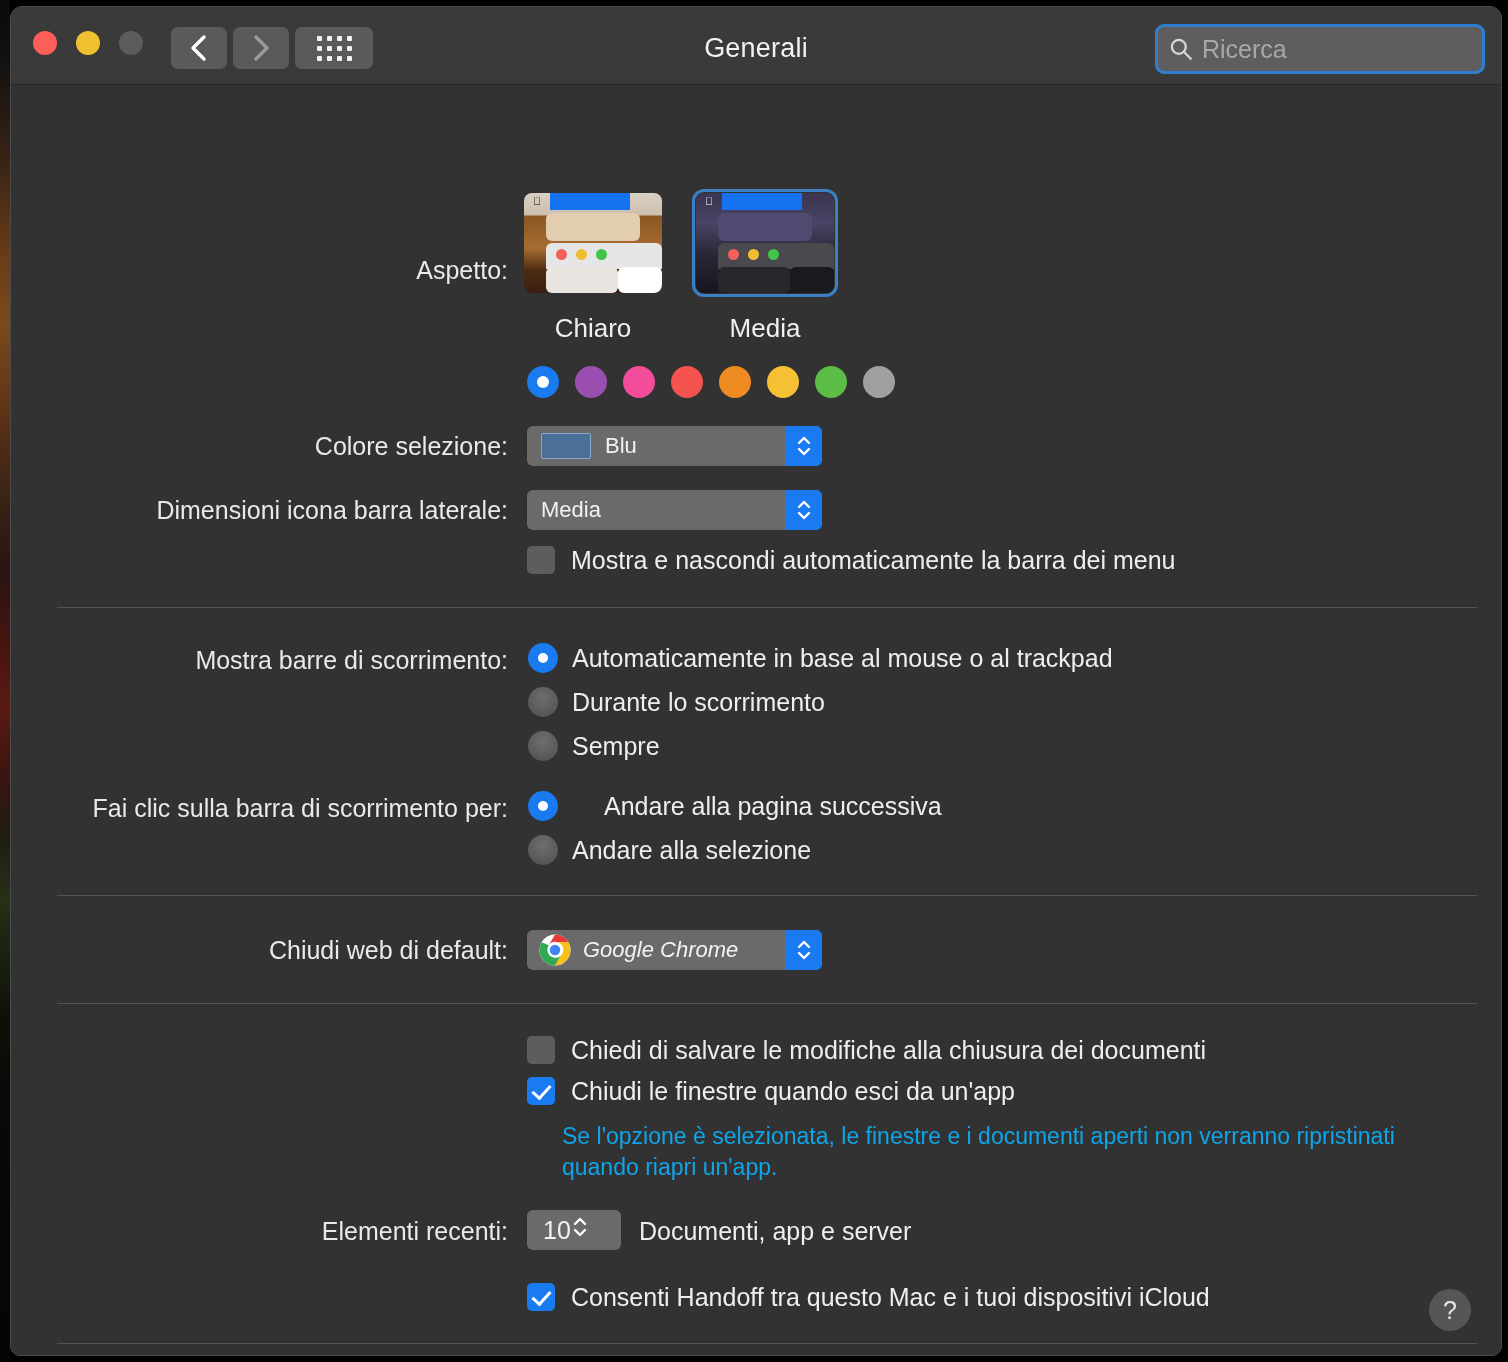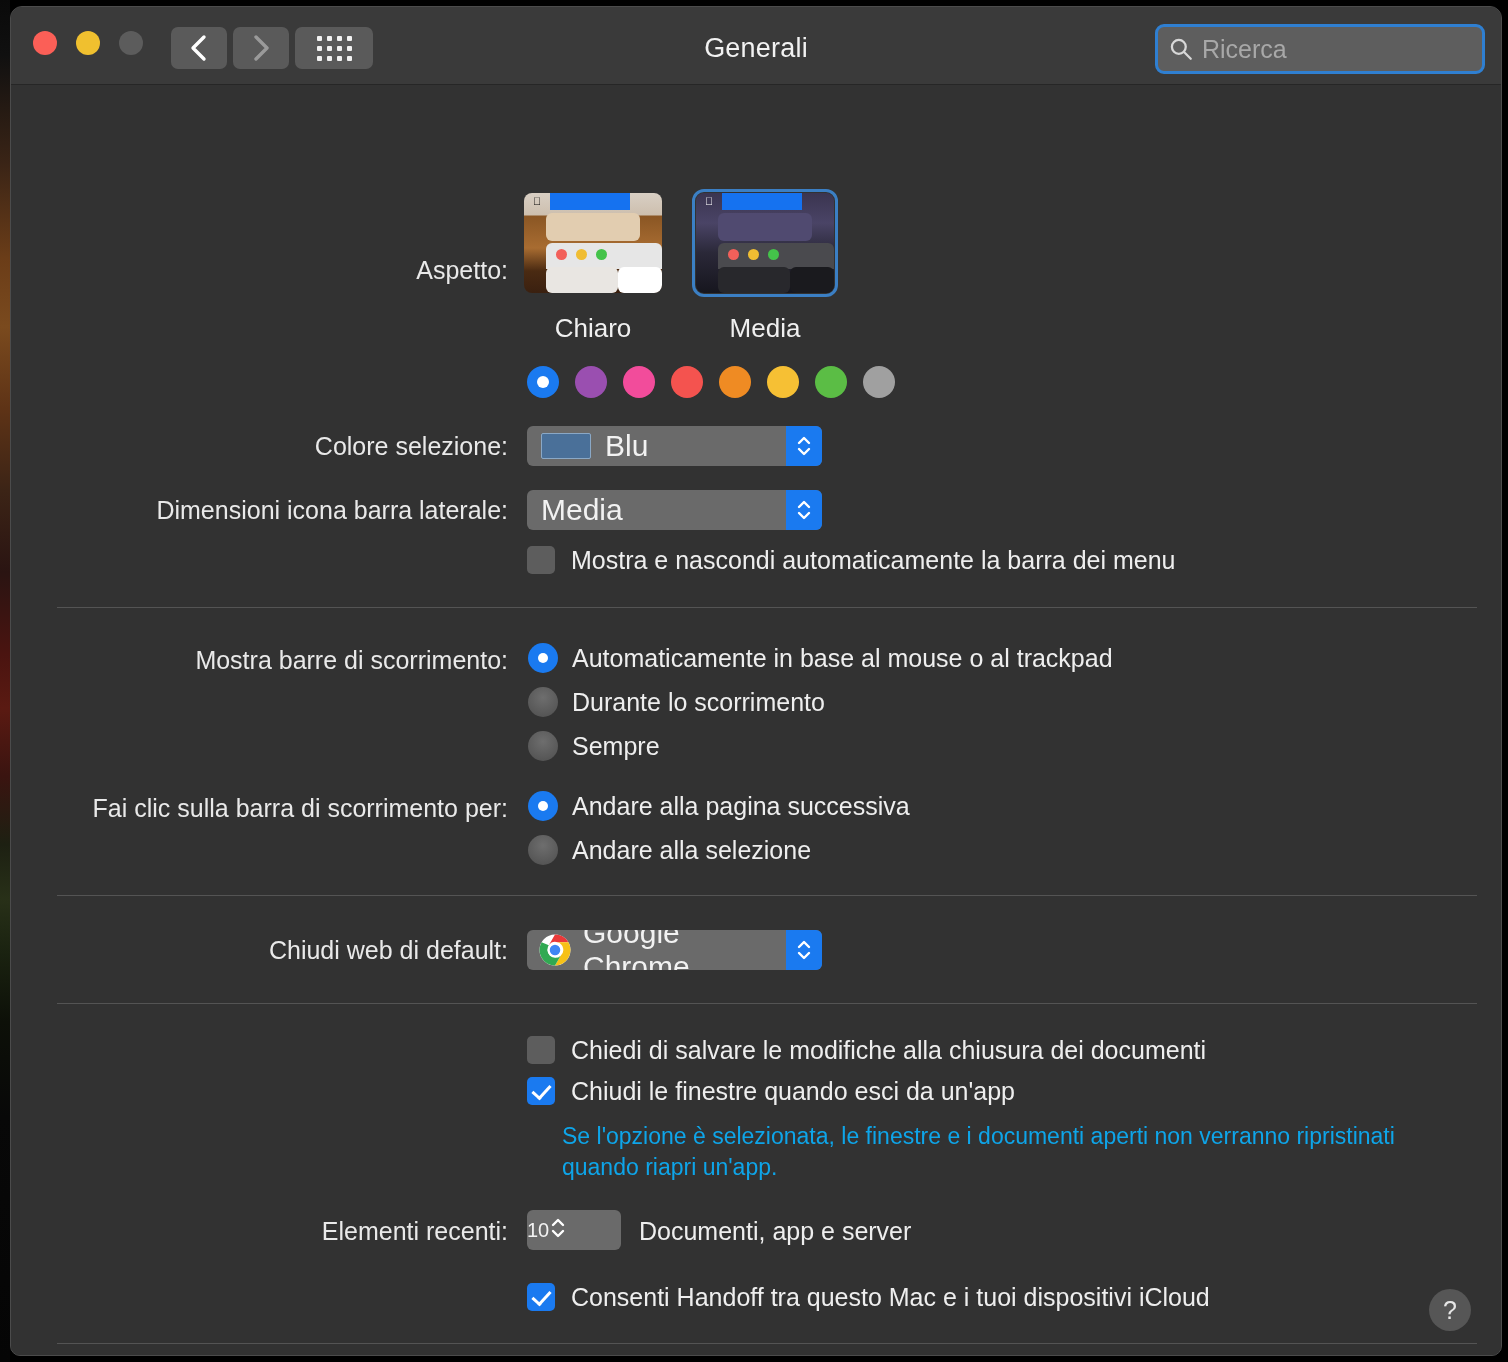--- a/index.html
+++ b/index.html
@@ -117,21 +117,21 @@
   .swatch { width: 32px; height: 32px; border-radius: 50%; position: relative; }
   .swatch.sel::after {
     content: ""; position: absolute; left: 50%; top: 50%;
     width: 12px; height: 12px; margin: -6px 0 0 -6px;
     background: #fff; border-radius: 50%;
   }
   
   .popup {
     height: 40px; border-radius: 6px; background: #6a6a6a;
     display: inline-flex; align-items: center;
-    color: #f2f2f2; font-size: 30px; position: relative;
+    color: #f2f2f2; font-size: 22px; position: relative;
     padding-left: 14px; padding-right: 46px; overflow: hidden;
   }
   .popup .stepper {
     position: absolute; right: 0; top: 0; bottom: 0; width: 36px;
     background: #1a7af0; display: flex; align-items: center; justify-content: center;
   }
   .sel-color-chip {
     width: 50px; height: 26px; background: #4a7099;
     border: 1px solid #8aa8c6; border-radius: 2px; margin-right: 14px; flex: none;
   }
@@ -157,22 +157,22 @@
     content: ""; position: absolute; left: 50%; top: 50%;
     width: 10px; height: 10px; margin: -5px 0 0 -5px;
     background: #fff; border-radius: 50%;
   }
   .optline { display: flex; align-items: flex-start; margin-bottom: 12px; }
   .note { color: #0ea5e9; font-size: 23px; line-height: 1.35; }
   
   .numpop {
     height: 40px; border-radius: 6px; background: #6a6a6a;
     display: inline-flex; align-items: center; justify-content: flex-start;
-    color: #f2f2f2; font-size: 20px; position: relative;
-    width: 94px; overflow: hidden;
+    color: #f2f2f2; font-size: 25px; position: relative;
+    width: 94px; padding-left: 16px; overflow: hidden;
   }
   #help-button {
     position: absolute; right: 30px; bottom: 25px;
     width: 42px; height: 42px; border-radius: 50%;
     background: #565656; color: #e6e6e6;
     display: flex; align-items: center; justify-content: center;
     font-size: 25px;
   }
 </style>
 </head>
@@ -342,36 +342,36 @@
       <div class="optline" style="margin-bottom:0;">
         <span class="rb"></span>
         <span class="txt">Sempre</span>
       </div>
     </div>
 
     <div class="row" style="left:0; top:711px; width:497px; justify-content:flex-end;">
       <span class="lbl">Fai clic sulla barra di scorrimento per:</span>
     </div>
     <div style="position:absolute; left:517px; top:709px;">
-      <div class="optline" style="margin-bottom:14px;">
+      <div class="optline" style="margin-bottom:14px;gap:32px;">
         <span class="rb on"></span>
         <span class="txt">Andare alla pagina successiva</span>
       </div>
       <div class="optline" style="margin-bottom:0;">
         <span class="rb"></span>
         <span class="txt">Andare alla selezione</span>
       </div>
     </div>
 
     <div class="sep" style="top:810px;"></div>
 
     <div class="row" style="left:0; top:853px; width:497px; justify-content:flex-end;">
       <span class="lbl">Chiudi web di default:</span>
     </div>
-    <div style="position:absolute; left:516px; top:845px;">
+    <div style="position:absolute; left:516px; top:845px;font-style:italic;">
       <div class="popup" style="width:295px; padding-left:12px;">
         <svg id="chrome-icon" viewBox="0 0 64 64" aria-hidden="true">
           <circle cx="32" cy="32" r="31" fill="#ffffff"></circle>
           <path d="M32 1 A31 31 0 0 1 58.8 16.5 L37 16.5 A16 16 0 0 0 19.6 22.6 Z" fill="#ea3939"></path>
           <path d="M58.8 16.5 A31 31 0 0 1 32 63 L43 44 A16 16 0 0 0 37 16.5 Z" fill="#f7c117"></path>
           <path d="M32 63 A31 31 0 0 1 5.2 16.5 L19.6 22.6 A16 16 0 0 0 43 44 Z" fill="#31a952"></path>
           <circle cx="32" cy="32" r="14.5" fill="#ffffff"></circle>
           <circle cx="32" cy="32" r="10.5" fill="#3f86f4"></circle>
         </svg>
         <span>Google Chrome</span>

